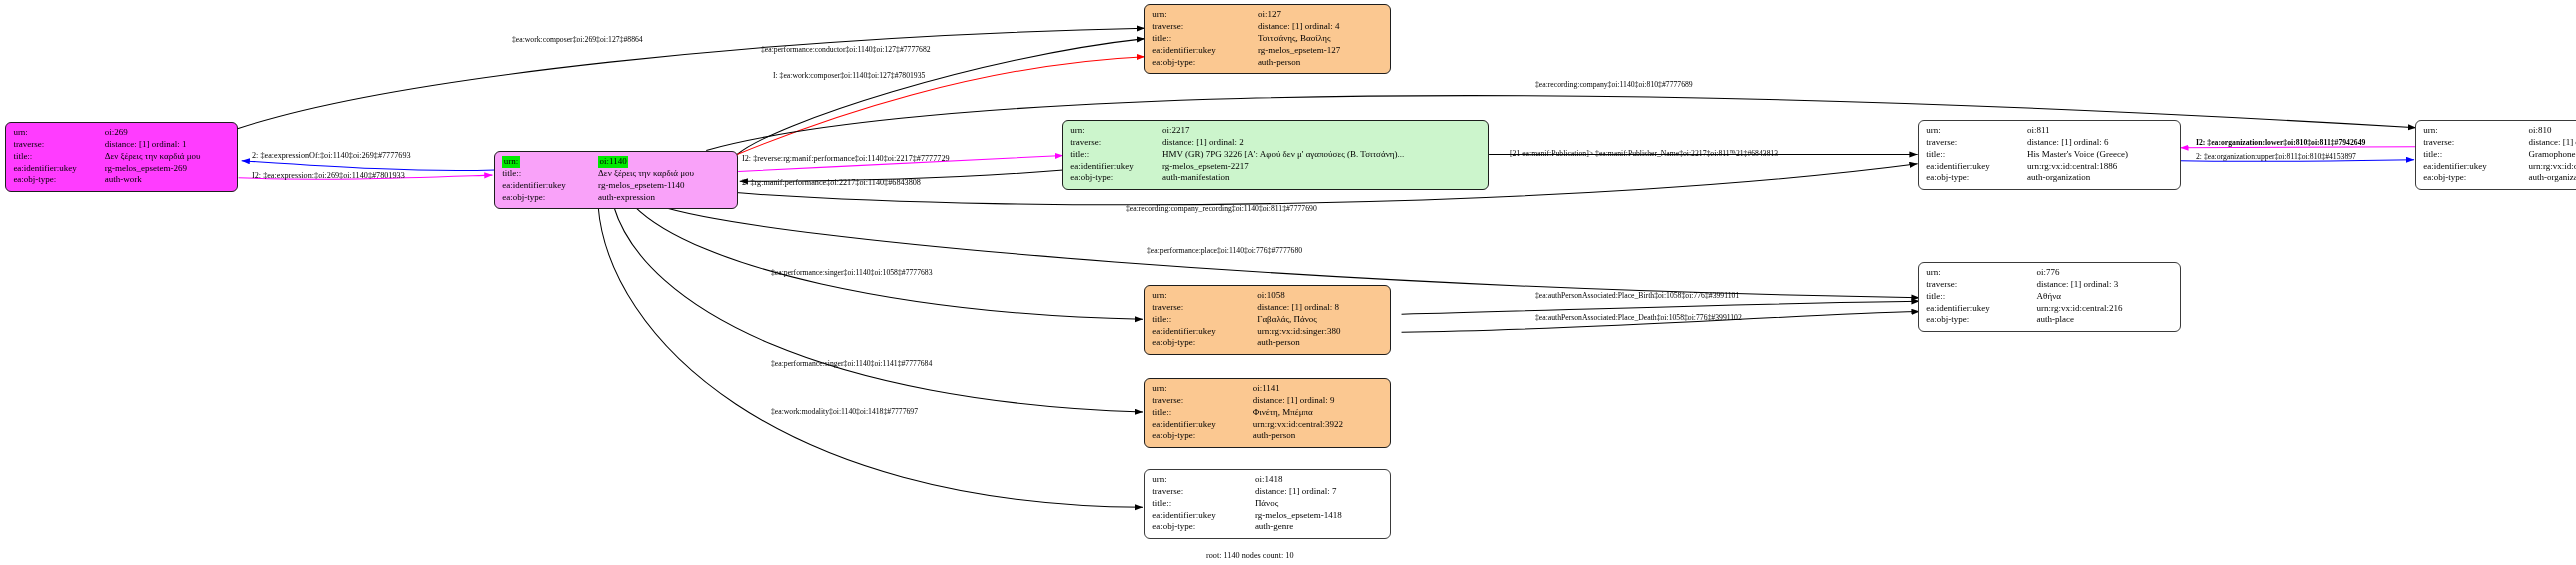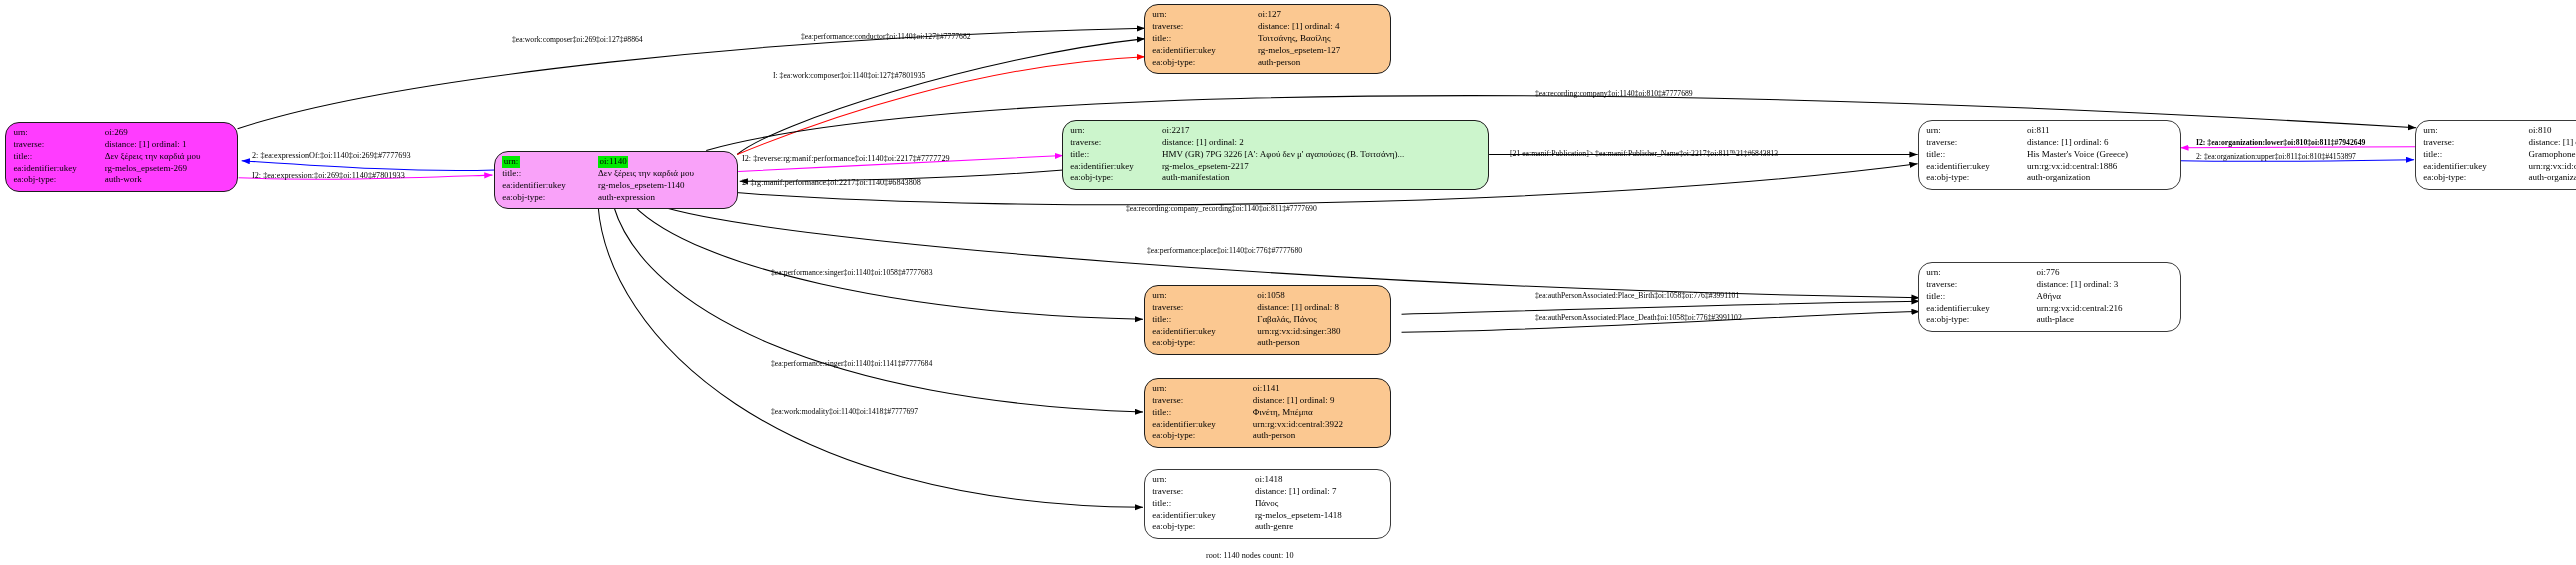--- a/index.html
+++ b/index.html
@@ -1,19 +1,19 @@
 <!DOCTYPE html>
 <html style="font-size:8.2px"><head>
 <meta charset="utf-8">
 <style>
   html,body{margin:0;padding:0;background:#ffffff;}
   body{font-family:"Liberation Serif", serif;}
   #canvas{position:relative;width:2680px;height:565px;overflow:hidden;background:#fff;}
   svg#edges{position:absolute;left:0;top:0;width:2680px;height:565px;pointer-events:none;}
-  .node{position:absolute;box-sizing:border-box;border:0.8px solid #2b2b2b;border-radius:14px;
+  .node{position:absolute;box-sizing:border-box;border:0.8px solid #2b2b2b;border-radius:6px;
         background:#ffffff;padding:3.6px 5.2px 4.1px 6.2px;}
   .node table{border-collapse:collapse;width:100%;}
   .node td{font-size:9px;line-height:1.33;color:#000;white-space:nowrap;padding:0 1px;vertical-align:top;}
   .node td.k{padding-right:5.2px;}
   .node.work{background:#ff3cff;border-color:#1d1d1d;}
   .node.expr{background:#f9a2f9;border-color:#1d1d1d;}
   .node.person{background:#fbc891;border-color:#1d1d1d;}
   .node.manif{background:#ccf5cc;border-color:#1d1d1d;}
   .node.plain{background:#ffffff;border-color:#3a3a3a;}
   .urnhl{background:#00e800;display:inline-block;padding:0 1.5px;}
@@ -340,30 +340,30 @@
           </tr>
       <tr>
             <td class="k">ea:obj-type:</td>
             <td class="v">auth-place</td>
           </tr>
     </tbody>
       </table>
   </div>
 
   <div class="edge-label sm" style="left:512px;top:35px;">‡ea:work:composer‡oi:269‡oi:127‡#8864</div>
-  <div class="edge-label sm" style="left:761px;top:32px;margin-left:40px;">‡ea:performance:conductor‡oi:1140‡oi:127‡#7777682</div>
+  <div class="edge-label sm" style="left:761px;top:45px;">‡ea:performance:conductor‡oi:1140‡oi:127‡#7777682</div>
   <div class="edge-label sm" style="left:773px;top:71px;">I: ‡ea:work:composer‡oi:1140‡oi:127‡#7801935</div>
 
   <div class="edge-label" style="left:252px;top:151px;">2: ‡ea:expressionOf:‡oi:1140‡oi:269‡#7777693</div>
   <div class="edge-label" style="left:252px;top:171px;">I2: ‡ea:expression:‡oi:269‡oi:1140‡#7801933</div>
 
   <div class="edge-label" style="left:742px;top:154px;">I2: ‡reverse:rg:manif:performance‡oi:1140‡oi:2217‡#7777729</div>
   <div class="edge-label" style="left:742px;top:178px;">2: ‡rg:manif:performance‡oi:2217‡oi:1140‡#6843808</div>
 
-  <div class="edge-label sm" style="left:1535px;top:89px;">‡ea:recording:company‡oi:1140‡oi:810‡#7777689</div>
+  <div class="edge-label sm" style="left:1535px;top:80px;">‡ea:recording:company‡oi:1140‡oi:810‡#7777689</div>
   <div class="edge-label sm" style="left:1510px;top:148px;">[21 ea:manif:Publication]&gt; ‡ea:manif:Publisher_Name‡oi:2217‡oi:811℡21‡#6843813</div>
   <div class="edge-label sm" style="left:1126px;top:204px;">‡ea:recording:company_recording‡oi:1140‡oi:811‡#7777690</div>
 
   <div class="edge-label sm" style="left:2196px;top:138px;font-weight:bold;">I2: ‡ea:organization:lower‡oi:810‡oi:811‡#7942649</div>
   <div class="edge-label sm" style="left:2196px;top:152px;">2: ‡ea:organization:upper‡oi:811‡oi:810‡#4153897</div>
 
   <div class="edge-label sm" style="left:1147px;top:246px;">‡ea:performance:place‡oi:1140‡oi:776‡#7777680</div>
   <div class="edge-label sm" style="left:771px;top:268px;">‡ea:performance:singer‡oi:1140‡oi:1058‡#7777683</div>
   <div class="edge-label sm" style="left:771px;top:333px;margin-top:26px;">‡ea:performance:singer‡oi:1140‡oi:1141‡#7777684</div>
   <div class="edge-label sm" style="left:771px;top:407px;">‡ea:work:modality‡oi:1140‡oi:1418‡#7777697</div>

